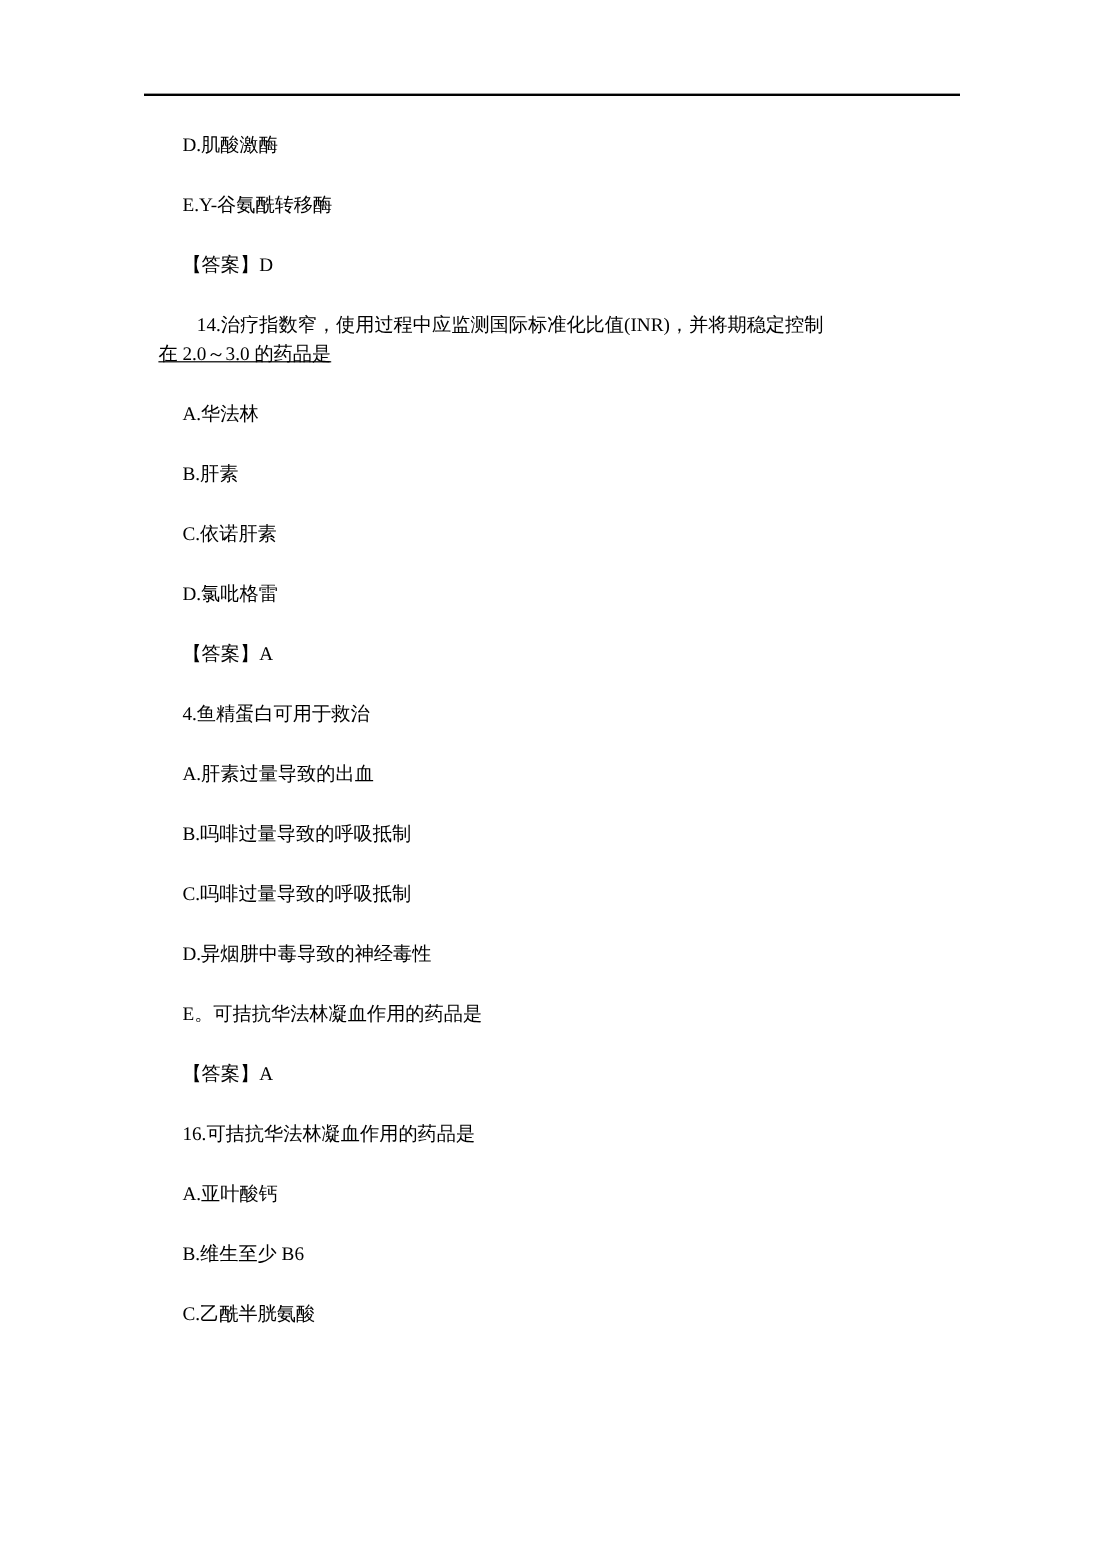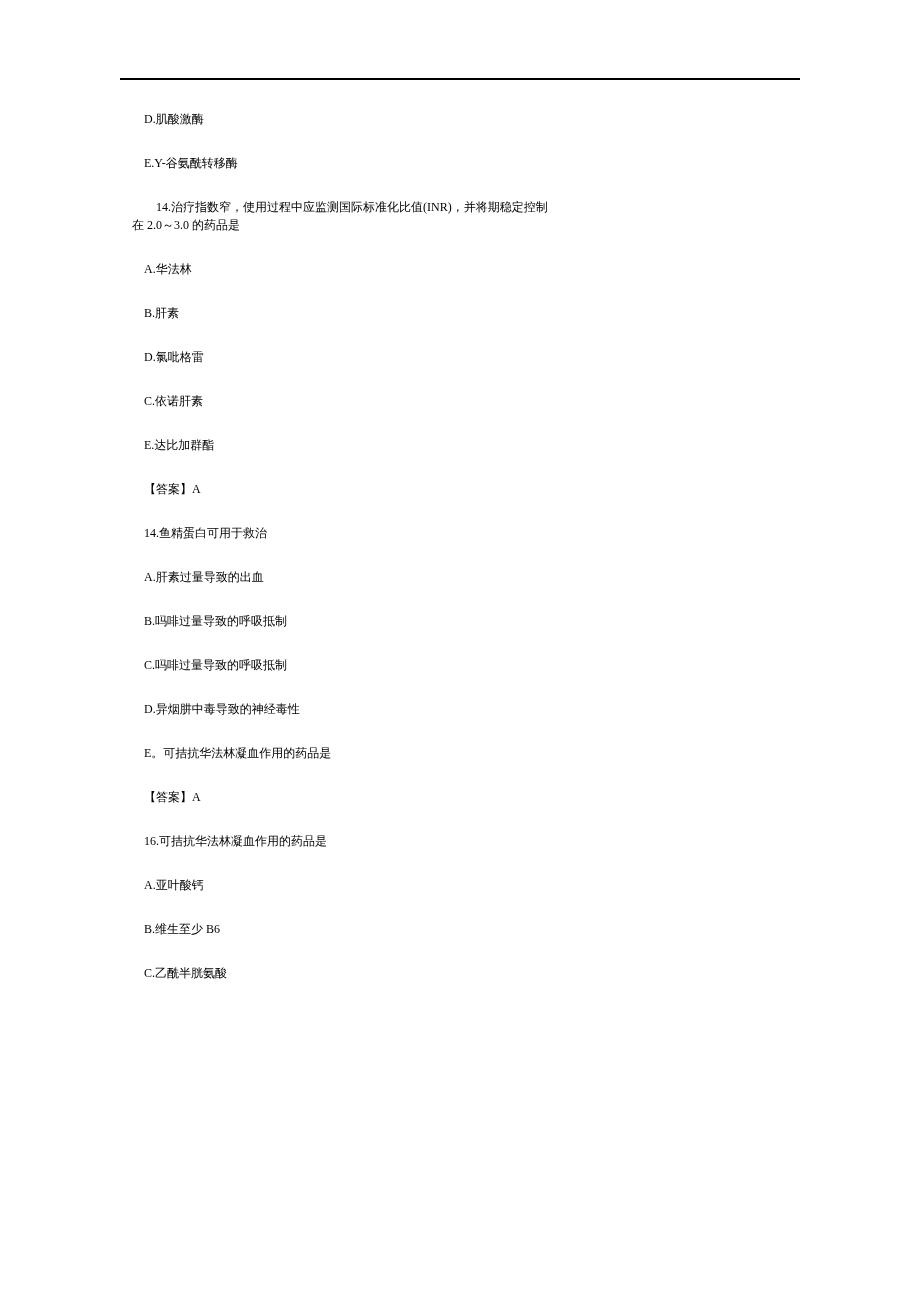--- a/index.html
+++ b/index.html
@@ -13,58 +13,59 @@
     min-height: 1302px;
     box-sizing: border-box;
     padding: 78px 120px 60px 120px;
     position: relative;
   }
   .header-rule {
     border-top: 2px solid #000;
     margin: 0 0 30px 0;
   }
   .line {
-    font-size: 12px;
+    font-size: 16px;
     line-height: 1.5;
     color: #000;
     margin: 0 0 26px 0;
     text-indent: 2em;
   }
   .q14 {
     text-indent: 2em;
     margin-left: 12px;
   }
   .q14 .wrap {
     display: block;
     text-indent: 0;
+    text-decoration: underline;
   }
 </style>
 </head>
 <body>
 
 <div class="page">
 
   <div class="header-rule"></div>
 
   <p class="line">D.肌酸激酶</p>
   <p class="line">E.Y-谷氨酰转移酶</p>
+  <p class="line">【答案】D</p>
 
   <p class="line q14">
     <span>14.治疗指数窄，使用过程中应监测国际标准化比值(INR)，并将期稳定控制</span>
     <span class="wrap">在 2.0～3.0 的药品是</span>
   </p>
 
   <p class="line">A.华法林</p>
   <p class="line">B.肝素</p>
+  <p class="line">C.依诺肝素</p>
   <p class="line">D.氯吡格雷</p>
-  <p class="line">C.依诺肝素</p>
-  <p class="line">E.达比加群酯</p>
   <p class="line">【答案】A</p>
 
-  <p class="line">14.鱼精蛋白可用于救治</p>
+  <p class="line">4.鱼精蛋白可用于救治</p>
   <p class="line">A.肝素过量导致的出血</p>
   <p class="line">B.吗啡过量导致的呼吸抵制</p>
   <p class="line">C.吗啡过量导致的呼吸抵制</p>
   <p class="line">D.异烟肼中毒导致的神经毒性</p>
   <p class="line">E。可拮抗华法林凝血作用的药品是</p>
   <p class="line">【答案】A</p>
 
   <p class="line">16.可拮抗华法林凝血作用的药品是</p>
   <p class="line">A.亚叶酸钙</p>
   <p class="line">B.维生至少 B6</p>

